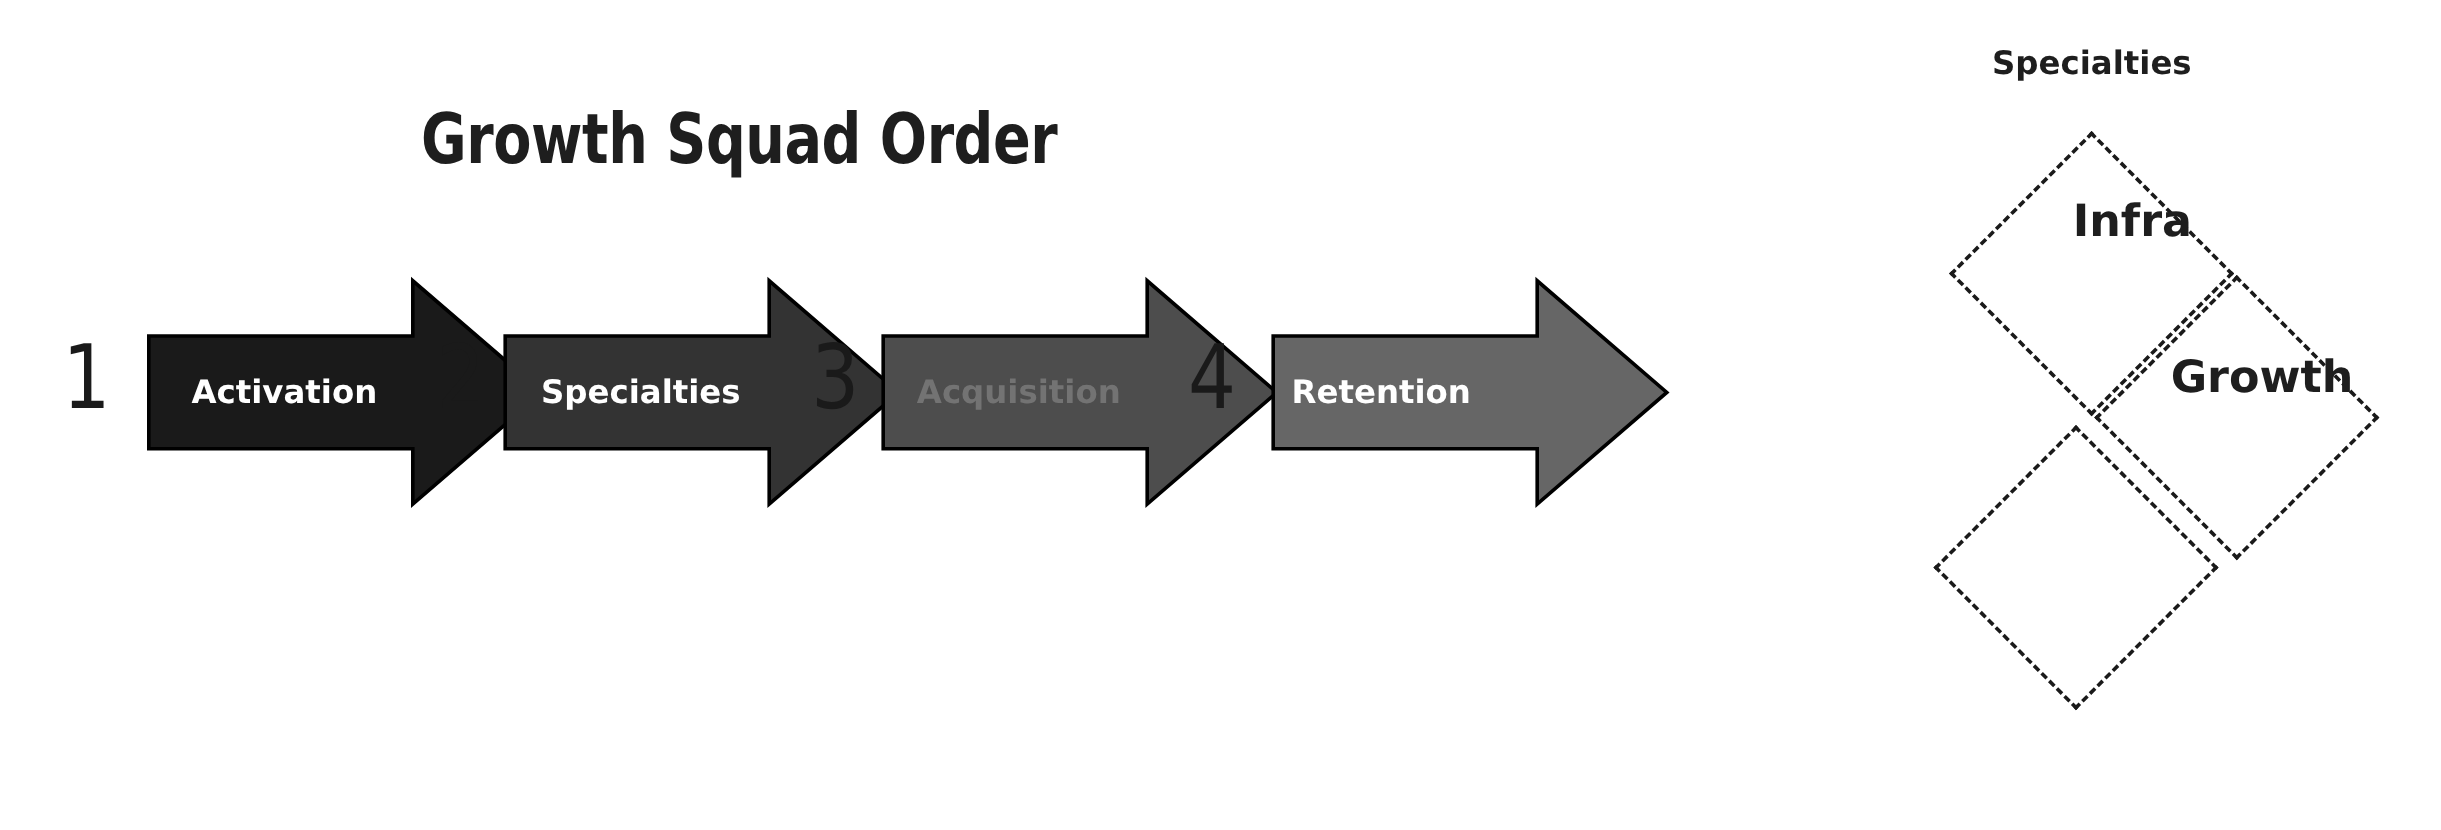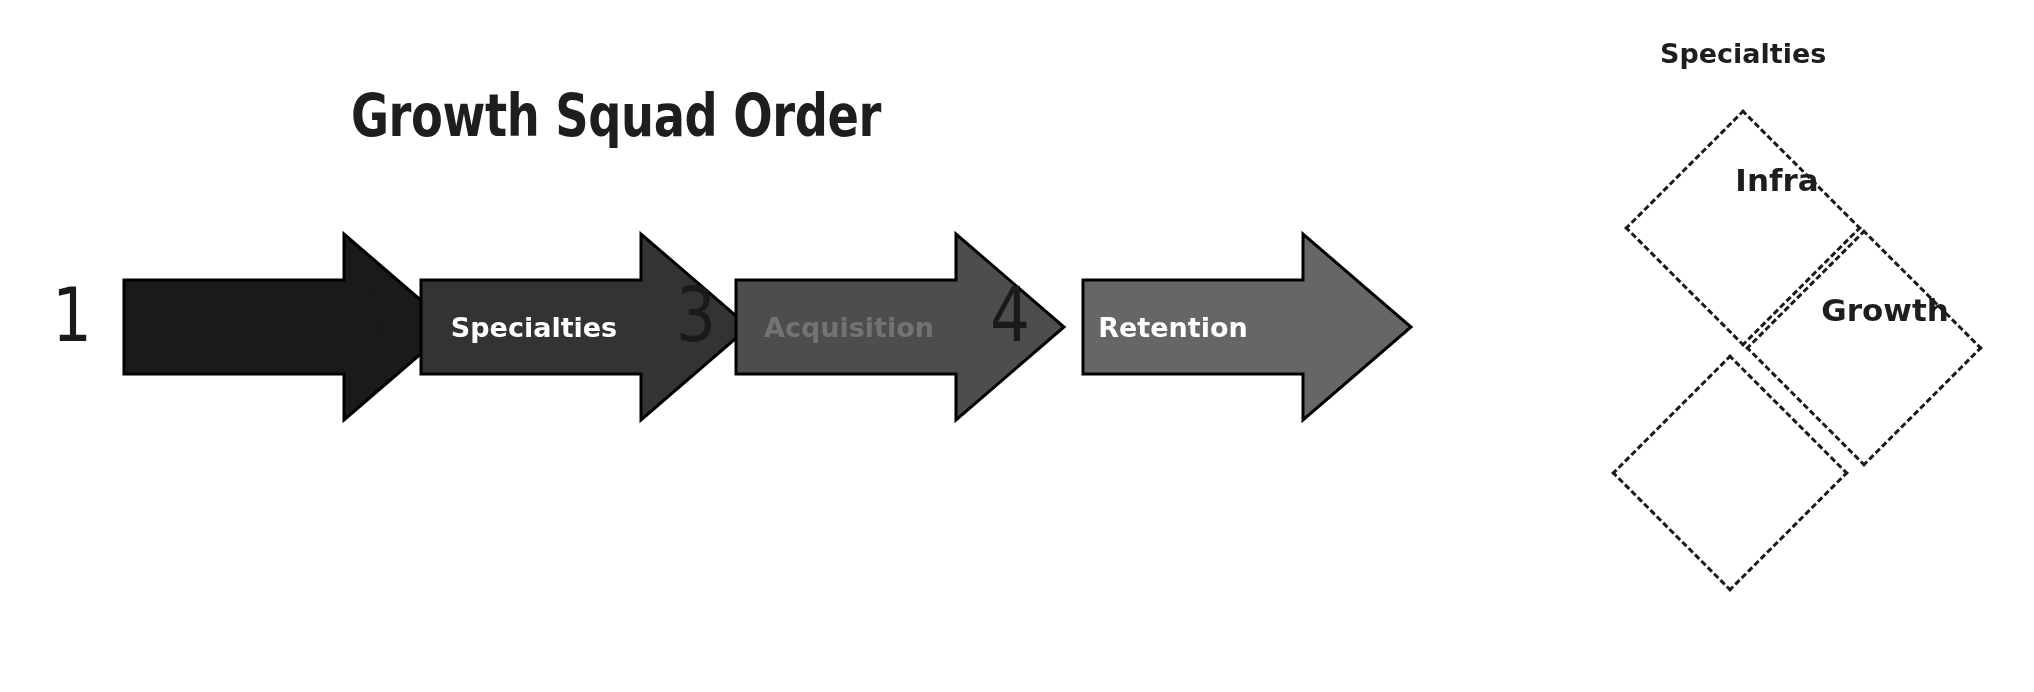--- a/index.html
+++ b/index.html
@@ -97,21 +97,21 @@
     transform: rotate(45deg);
     box-sizing: border-box;
     background: transparent;
   }
   .diamond-text {
     position: absolute;
     width: 210px;
     text-align: center;
     font-family: "DejaVu Sans", sans-serif;
     font-weight: bold;
-    font-size: 31px;
+    font-size: 37px;
     color: #1e1e1e;
     line-height: 1.45;
     pointer-events: none;
   }
   #diamond-infra   { left: 1659px; top: 144px; }
   #diamond-loops   { left: 1780px; top: 264px; }
   #diamond-experiments { left: 1646px; top: 389px; }
 
   #text-infra { left: 1672px; top: 158px; }
   #text-loops { left: 1780px; top: 288px; }
@@ -123,20 +123,21 @@
 <div id="canvas">
 
   <div id="title">Growth Squad Order</div>
 
   <div class="step" id="step-1" style="left:52px;">
     <div class="step-num" style="left:0px;">1</div>
     <div class="arrow-wrap" style="left:70px;">
       <svg viewBox="0 0 332 190" preserveAspectRatio="none" aria-hidden="true">
         <polygon points="2,48 222,48 222,2 330,95 222,188 222,142 2,142" fill="#1a1a1a" stroke="#000000" stroke-width="3" stroke-linejoin="miter"></polygon>
       </svg>
+      <div class="arrow-label" style="color: rgb(255, 255, 255);">Activation</div>
     </div>
   </div>
 
   <div class="step" id="step-2" style="left:364px;">
     <div class="step-num" style="left:0px;">2</div>
     <div class="arrow-wrap" style="left:55px;">
       <svg viewBox="0 0 332 190" preserveAspectRatio="none" aria-hidden="true">
         <polygon points="2,48 222,48 222,2 330,95 222,188 222,142 2,142" fill="#333333" stroke="#000000" stroke-width="3" stroke-linejoin="miter"></polygon>
       </svg>
       <div class="arrow-label" style="color: rgb(255, 255, 255);">Specialties</div>
@@ -148,21 +149,21 @@
     <div class="arrow-wrap" style="left:58px;">
       <svg viewBox="0 0 332 190" preserveAspectRatio="none" aria-hidden="true">
         <polygon points="2,48 222,48 222,2 330,95 222,188 222,142 2,142" fill="#4d4d4d" stroke="#000000" stroke-width="3" stroke-linejoin="miter"></polygon>
       </svg>
       <div class="arrow-label" style="color: #737373;">Acquisition</div>
     </div>
   </div>
 
   <div class="step" id="step-4" style="left:990px;">
     <div class="step-num" style="left:0px;">4</div>
-    <div class="arrow-wrap" style="left:68px;padding-left:23px;">
+    <div class="arrow-wrap" style="left:46px;padding-left:23px;">
       <svg viewBox="0 0 332 190" preserveAspectRatio="none" aria-hidden="true">
         <polygon points="2,48 222,48 222,2 330,95 222,188 222,142 2,142" fill="#666666" stroke="#000000" stroke-width="3" stroke-linejoin="miter"></polygon>
       </svg>
       <div class="arrow-label" style="color: rgb(255, 255, 255);">Retention</div>
     </div>
   </div>
 
   <div id="specialties-label">Specialties</div>
 
   <div class="diamond" id="diamond-infra" style="border-color: rgb(26, 26, 26); border-style: dashed;"></div>

